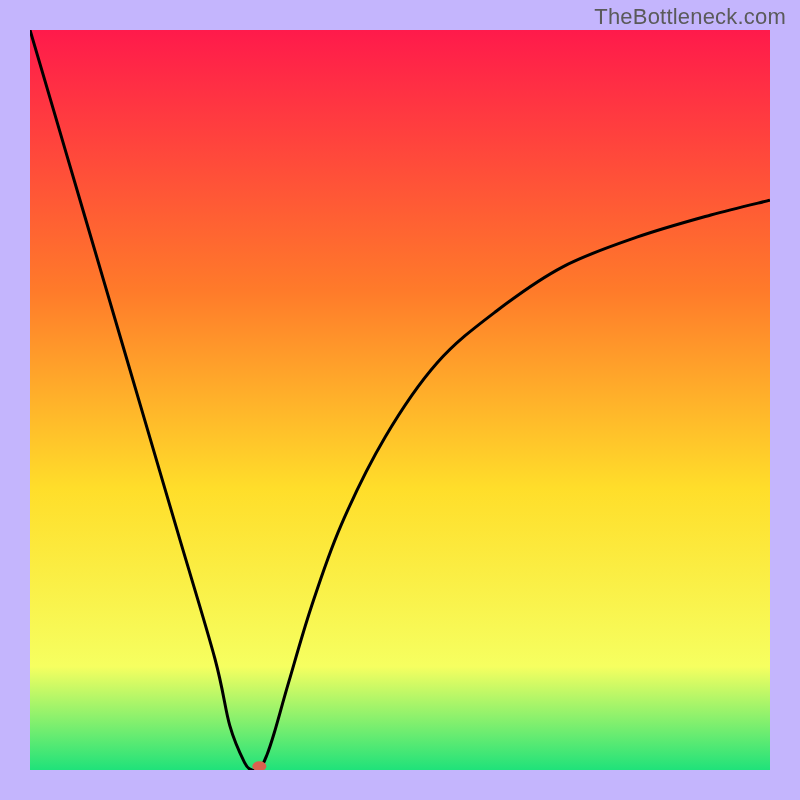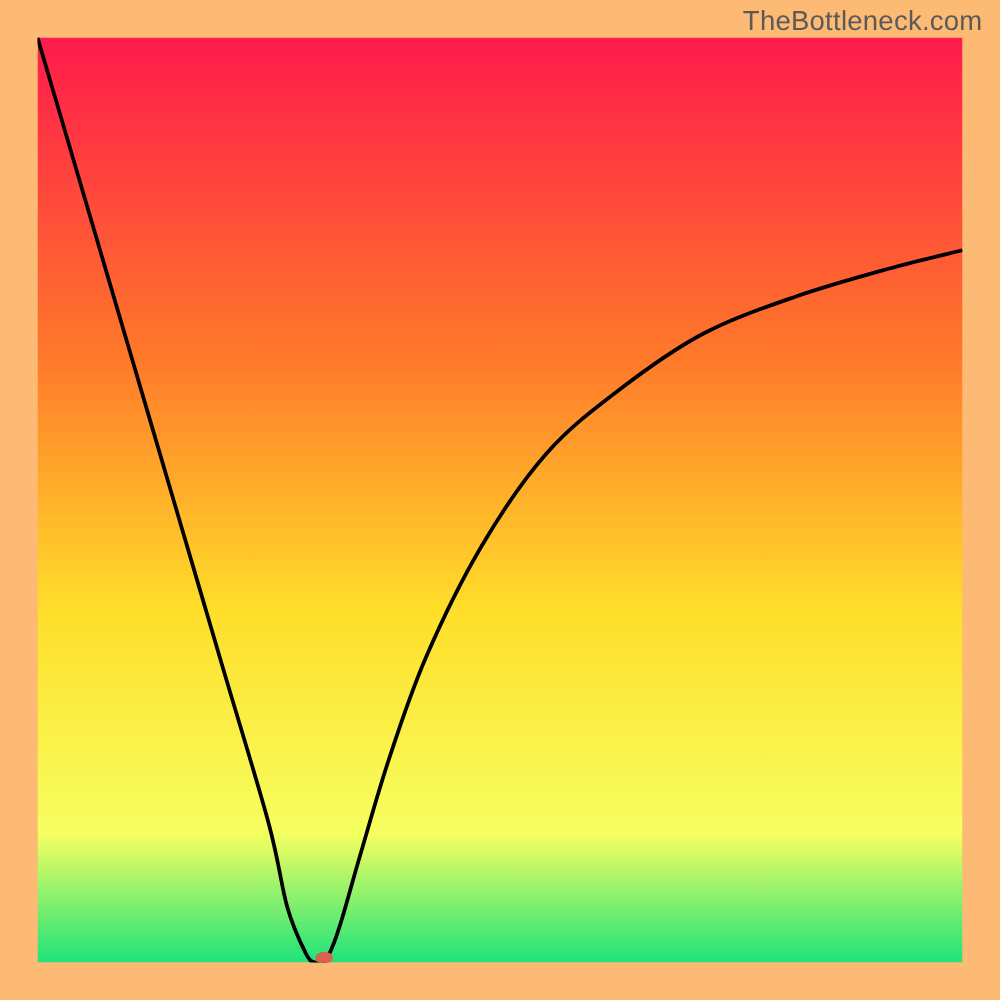--- a/index.html
+++ b/index.html
@@ -8,21 +8,21 @@
     width: 800px;
     height: 800px;
     background: #000;
     font-family: Arial, Helvetica, sans-serif;
     overflow: hidden;
   }
   .frame {
     position: relative;
     width: 800px;
     height: 800px;
-    background: #fdba74;
+    background: #c4b5fd;
   }
   .watermark {
     position: absolute;
     top: 4px;
     right: 14px;
     color: #5a5a5a;
     font-size: 22px;
     font-weight: 500;
     letter-spacing: 0.2px;
     user-select: none;

